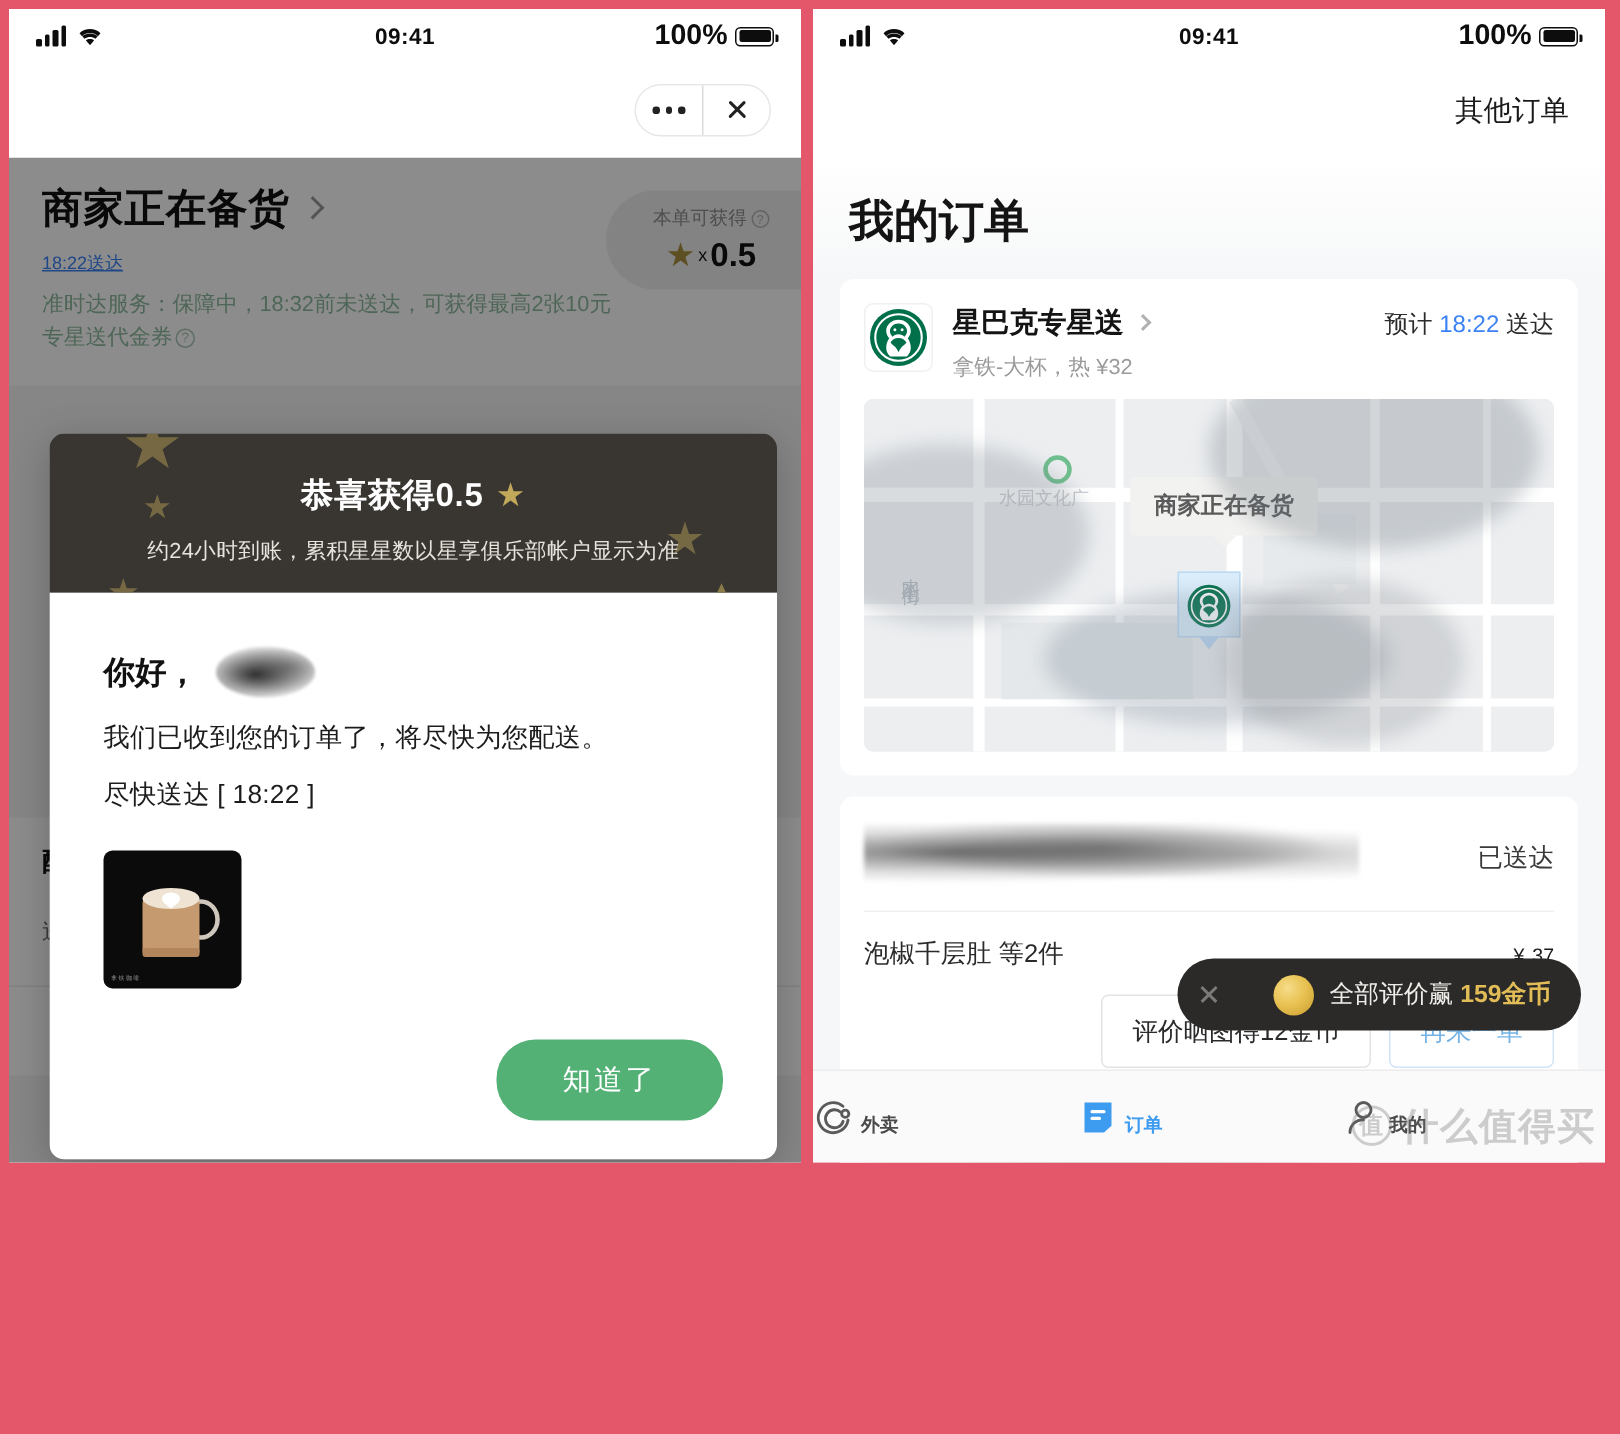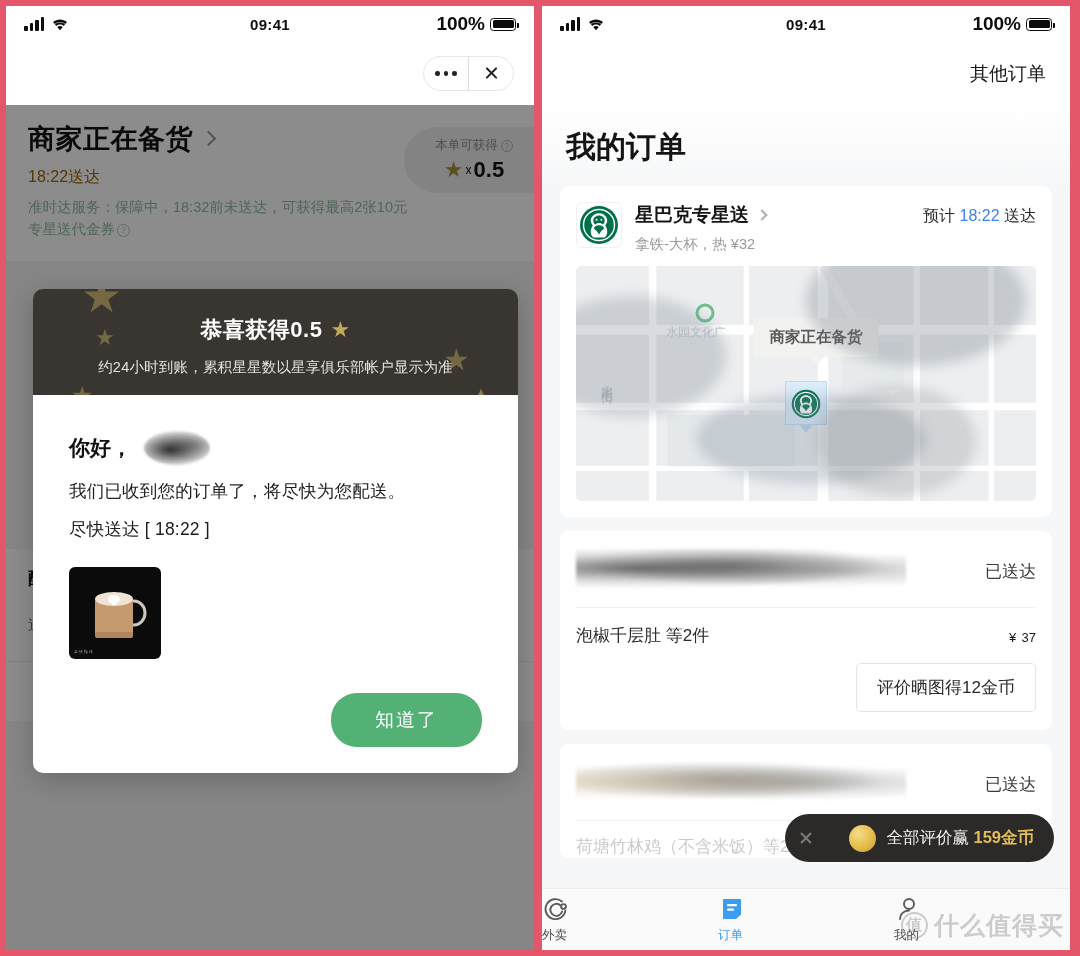--- a/index.html
+++ b/index.html
@@ -13,21 +13,21 @@
     position: relative;
     width: 1080px; height: 956px;
     background: #e4566a;
     display: flex;
     gap: 8px;
     padding: 6px 6px 6px 6px;
   }
   .phone {
     position: relative;
     width: 528px;
-    height: 944px;
+    height: 769px;
     background: #fff;
     overflow: hidden;
     flex: 0 0 528px;
   }
 
   
   .statusbar {
     height: 36px;
     display: flex;
     align-items: center;
@@ -91,21 +91,21 @@
     z-index: 2; pointer-events: none;
   }
   .order-head { background: #fff; padding: 16px 22px 20px; position: relative; }
   .oh-title-row { display: flex; align-items: center; }
   .oh-title { font-size: 27px; font-weight: bold; color: #111; letter-spacing: .5px; }
   .chev {
     display: inline-block; width: 11px; height: 11px;
     border-right: 2.4px solid #9a9a9a; border-top: 2.4px solid #9a9a9a;
     transform: rotate(45deg); margin-left: 10px; margin-bottom: 2px;
   }
-  .oh-sub { font-size: 16px; color: #a16207; margin-top: 10px; }
+  .oh-sub { font-size: 12px; color: #3b82f6; margin-top: 10px; text-decoration: underline; }
   .oh-note { font-size: 14.5px; color: #8fbb9e; line-height: 1.55; margin-top: 8px; max-width: 380px; }
   .qmark {
     display: inline-block; width: 13px; height: 13px; border: 1px solid #a9c7b5;
     border-radius: 50%; font-size: 9px; line-height: 11px; text-align: center;
     color: #a9c7b5; vertical-align: 1px; margin-left: 2px;
   }
   .reward-pill {
     position: absolute; right: -10px; top: 22px; width: 140px; height: 66px;
     background: #efefef; border-radius: 33px 0 0 33px;
     display: flex; flex-direction: column; align-items: center; justify-content: center;
@@ -275,21 +275,21 @@
     background: radial-gradient(circle at 35% 32%, #f6dd8a 0%, #e8c253 45%, #c99c2c 100%);
   }
   .toast-txt { font-size: 16.5px; color: #f0eeea; white-space: nowrap; }
   .toast-txt b { color: #e2bd57; }
 
   .tabbar {
     position: absolute; left: 0; bottom: 0; width: 100%; height: 62px;
     background: #fafafa; border-top: 1px solid #ececec;
     display: flex; align-items: center;
   }
-  .tab { flex: 1; display: flex; flex-direction: column; align-items: flex-start; gap: 4px; }
+  .tab { flex: 1; display: flex; align-items: flex-end; gap: 4px; font-weight: bold; }
   .tab-label { font-size: 12.5px; color: #4a4a4a; }
   .tab.active .tab-label { color: #3d9bf0; }
   .watermark {
     position: absolute; right: 6px; bottom: 8px; z-index: 30;
     display: flex; align-items: center; gap: 6px; opacity: .32;
     font-size: 25px; font-weight: bold; color: #6d6d6d; letter-spacing: 1px;
     pointer-events: none;
   }
   .wm-circle {
     width: 27px; height: 27px; border-radius: 50%; border: 2px solid #6d6d6d;
@@ -523,20 +523,21 @@
           <span class="scribble"></span>
           <span class="status-right">已送达</span>
         </div>
         <div class="card-div"></div>
         <div class="items-row">
           <span class="items-name">泡椒千层肚  等2件</span>
           <span class="items-price"><span>¥</span> <span>37</span></span>
         </div>
         <div class="btn-row">
           <button class="gbtn">评价晒图得12金币</button>
+          <button class="gbtn blue">再来一单</button>
         </div>
       </div>
 
       <div class="card warm">
         <div class="blur-title">
           <span class="scribble"></span>
           <span class="status-right">已送达</span>
         </div>
         <div class="card-div"></div>
         <div class="cut-row">

